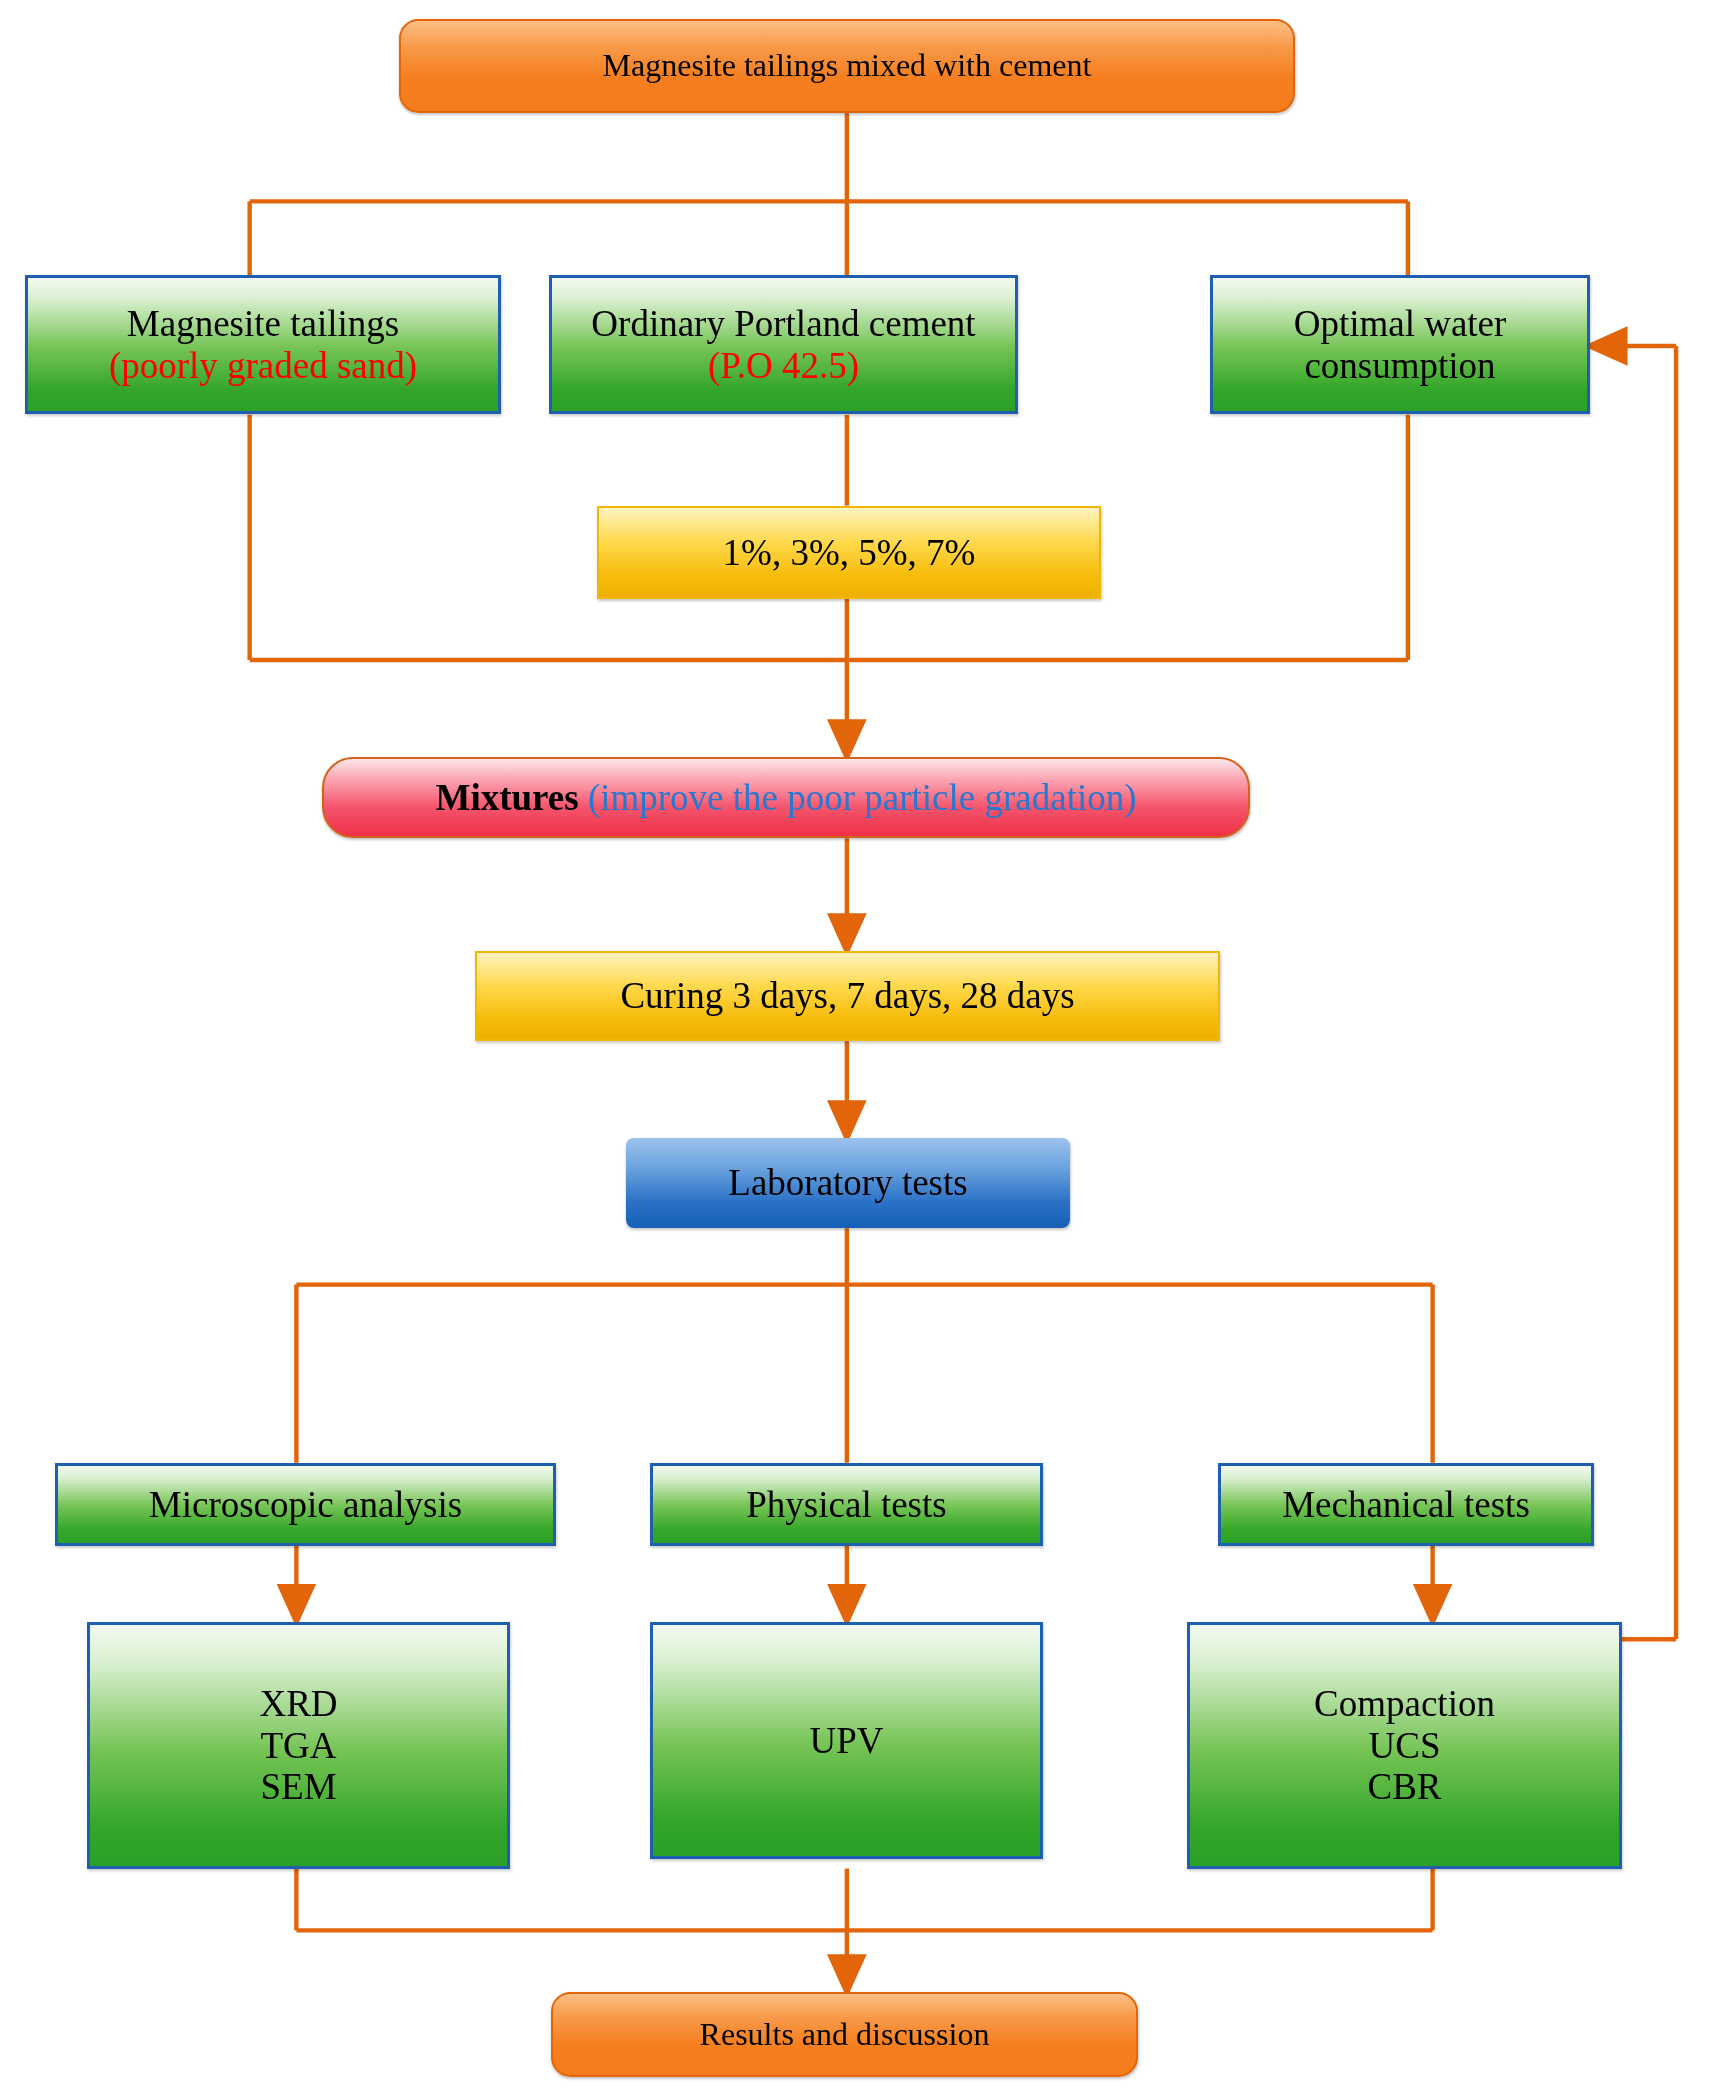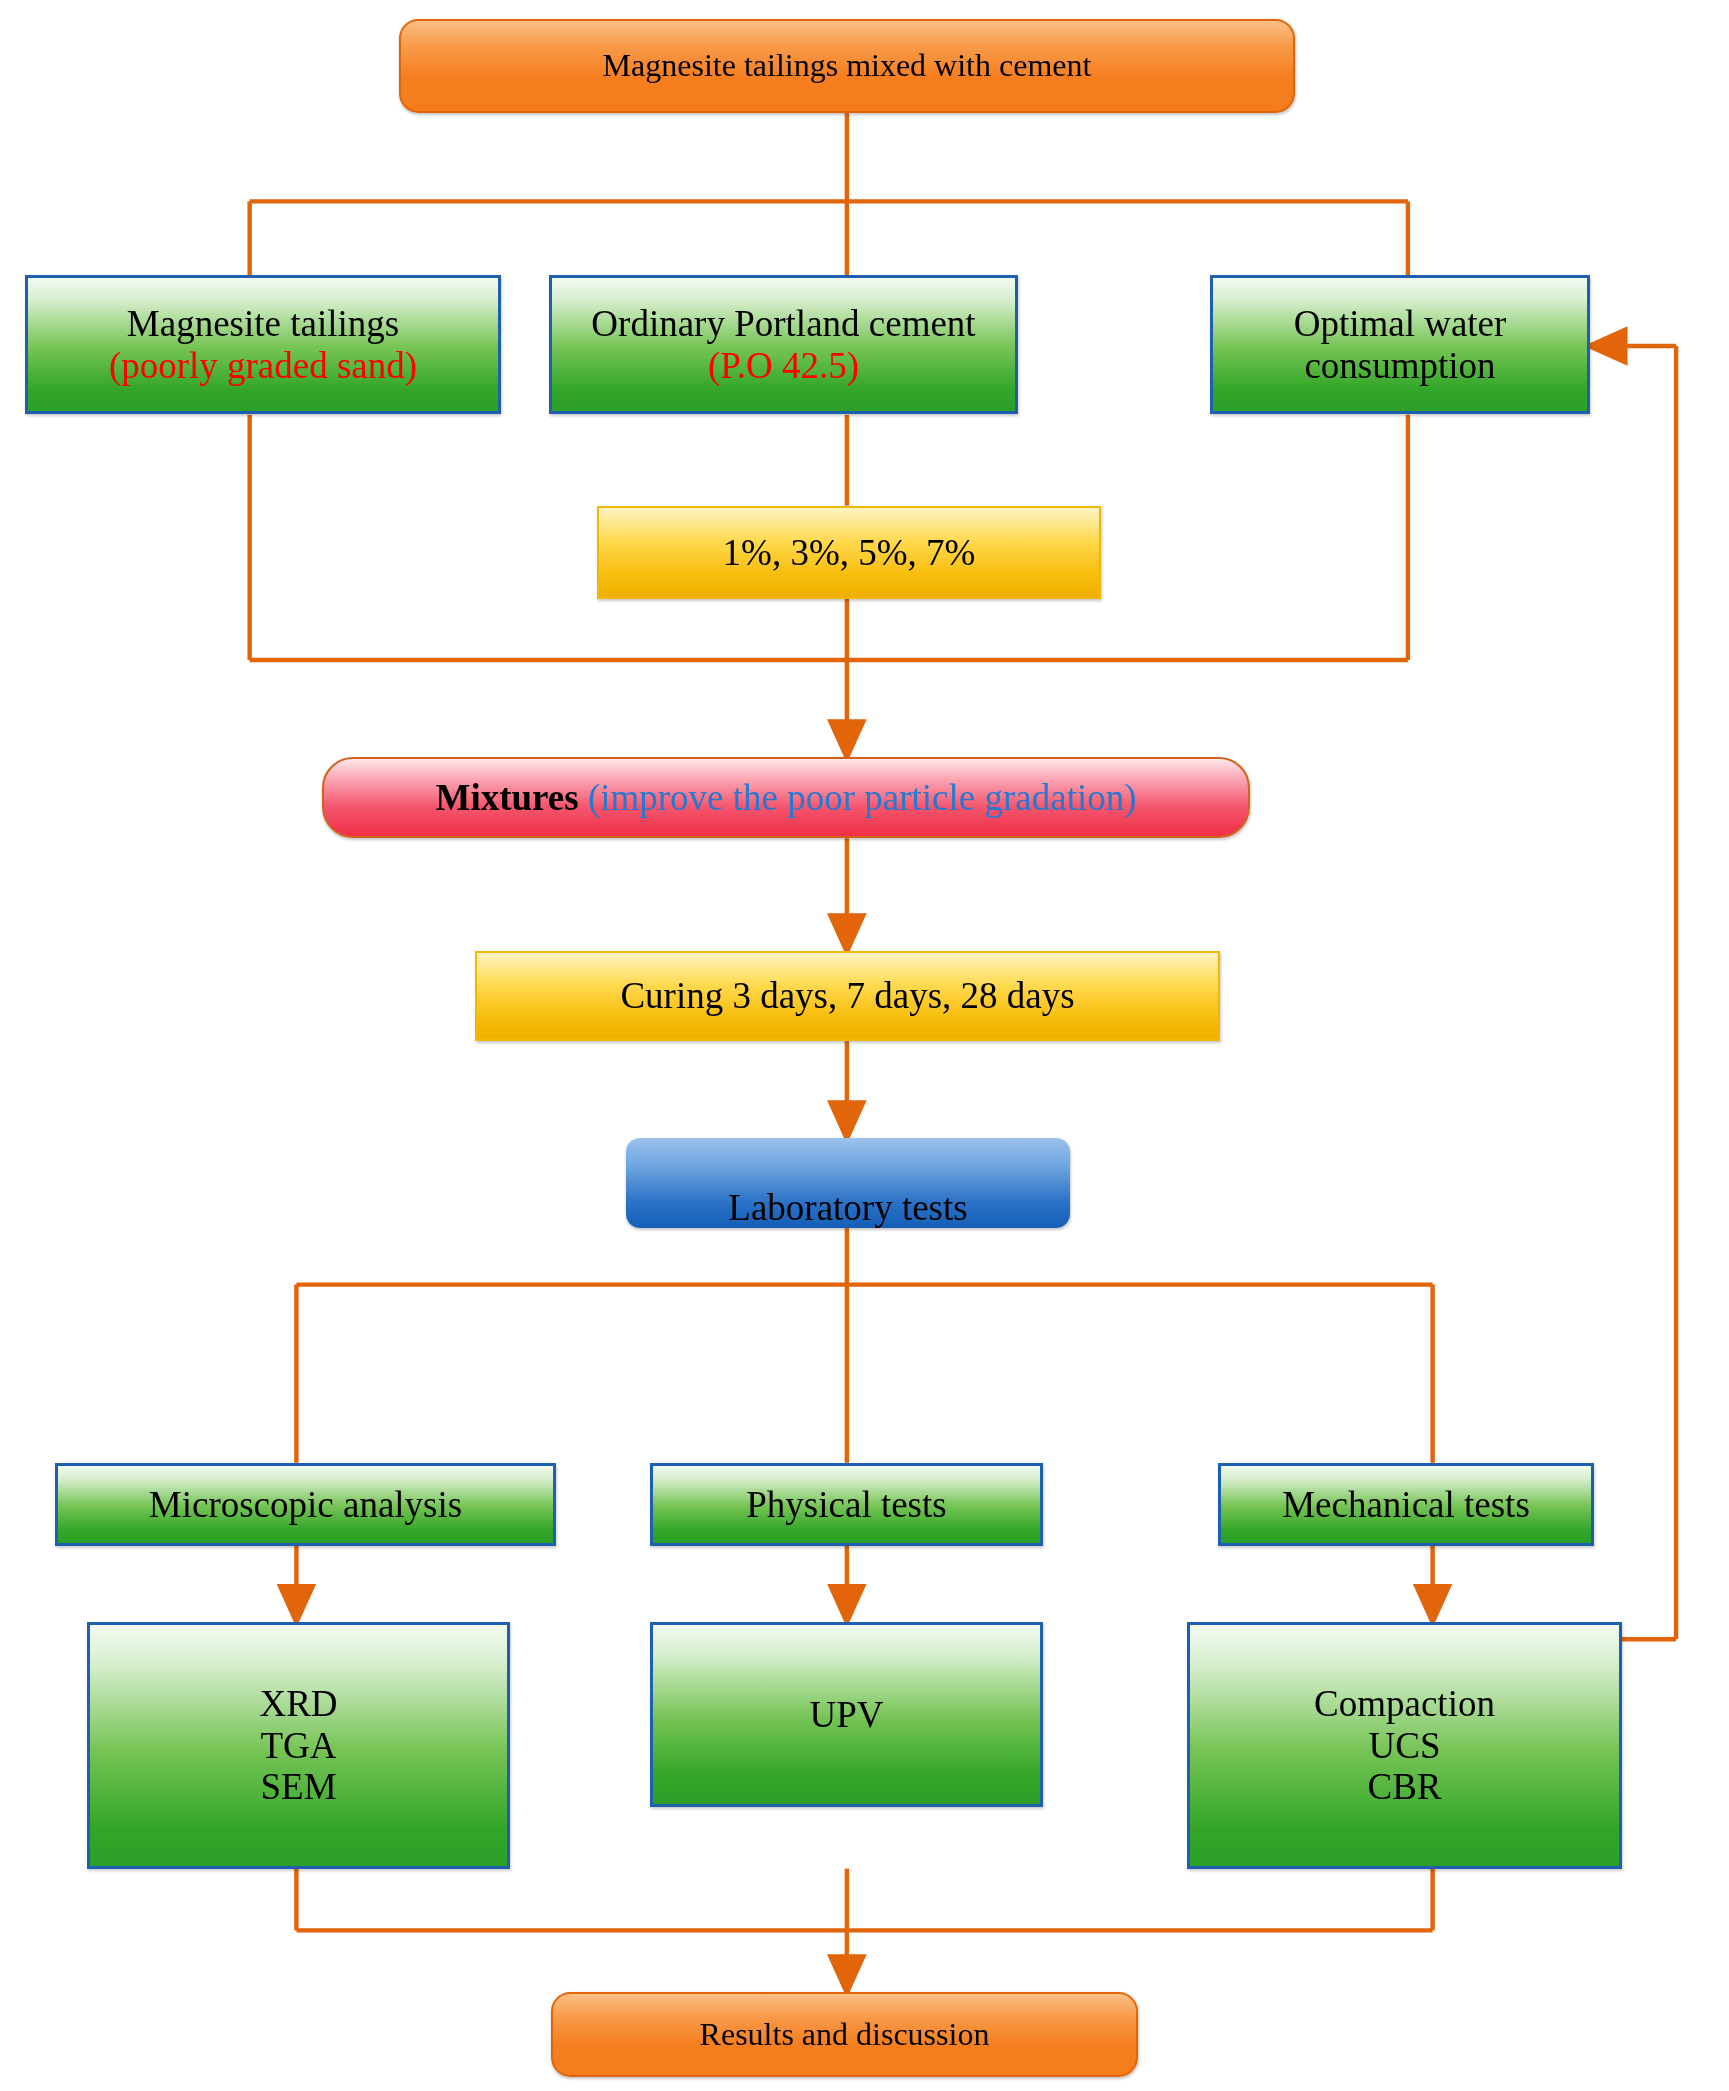--- a/index.html
+++ b/index.html
@@ -74,24 +74,23 @@
     border-radius: 19.4px;
     font-size: 37px;
     box-shadow: 0.9px 1.8px 2.6px rgba(0,0,0,0.22);
   }
 
   
   .blue-round {
     background: linear-gradient(to bottom,
         #9cc2ea 0%, #6fa6e0 30%, #2a71c6 72%, #155fb8 100%);
     border: none;
-    border-radius: 14px;
-    font-size: 37px;
-    box-shadow: 0.9px 1.8px 2.6px rgba(0,0,0,0.22);
-    justify-content: flex-end;
+    border-radius: 8px;
+    font-size: 37px;
+    box-shadow: 0.9px 1.8px 2.6px rgba(0,0,0,0.22);
   }
 
   .t-red  { color: #ff0000; }
   .t-blue { color: #2878d0; }
   .t-black{ color: #000000; }
   .bold   { font-weight: bold; }
   .inlinewrap { display: block; width: 100%; }
 </style>
 </head>
 <body>
@@ -192,21 +191,21 @@
   <div class="node green-rect" style="left:1218px; top:1463px; width:376px; height:83px;">
     <span class="ln">Mechanical tests</span>
   </div>
 
   <div class="node green-rect" style="left:87px; top:1622px; width:423px; height:247px;">
     <span class="ln">XRD</span>
     <span class="ln">TGA</span>
     <span class="ln">SEM</span>
   </div>
 
-  <div class="node green-rect" style="left:650px; top:1622px; width:393px; height:185px;">
+  <div class="node green-rect" style="left:650px; top:1622px; width:393px; height:237px;">
     <span class="ln">UPV</span>
   </div>
 
   <div class="node green-rect" style="left:1187px; top:1622px; width:435px; height:247px;">
     <span class="ln">Compaction</span>
     <span class="ln">UCS</span>
     <span class="ln">CBR</span>
   </div>
 
   <div class="node orange-round" style="left:551px; top:1992px; width:587px; height:85px;">

